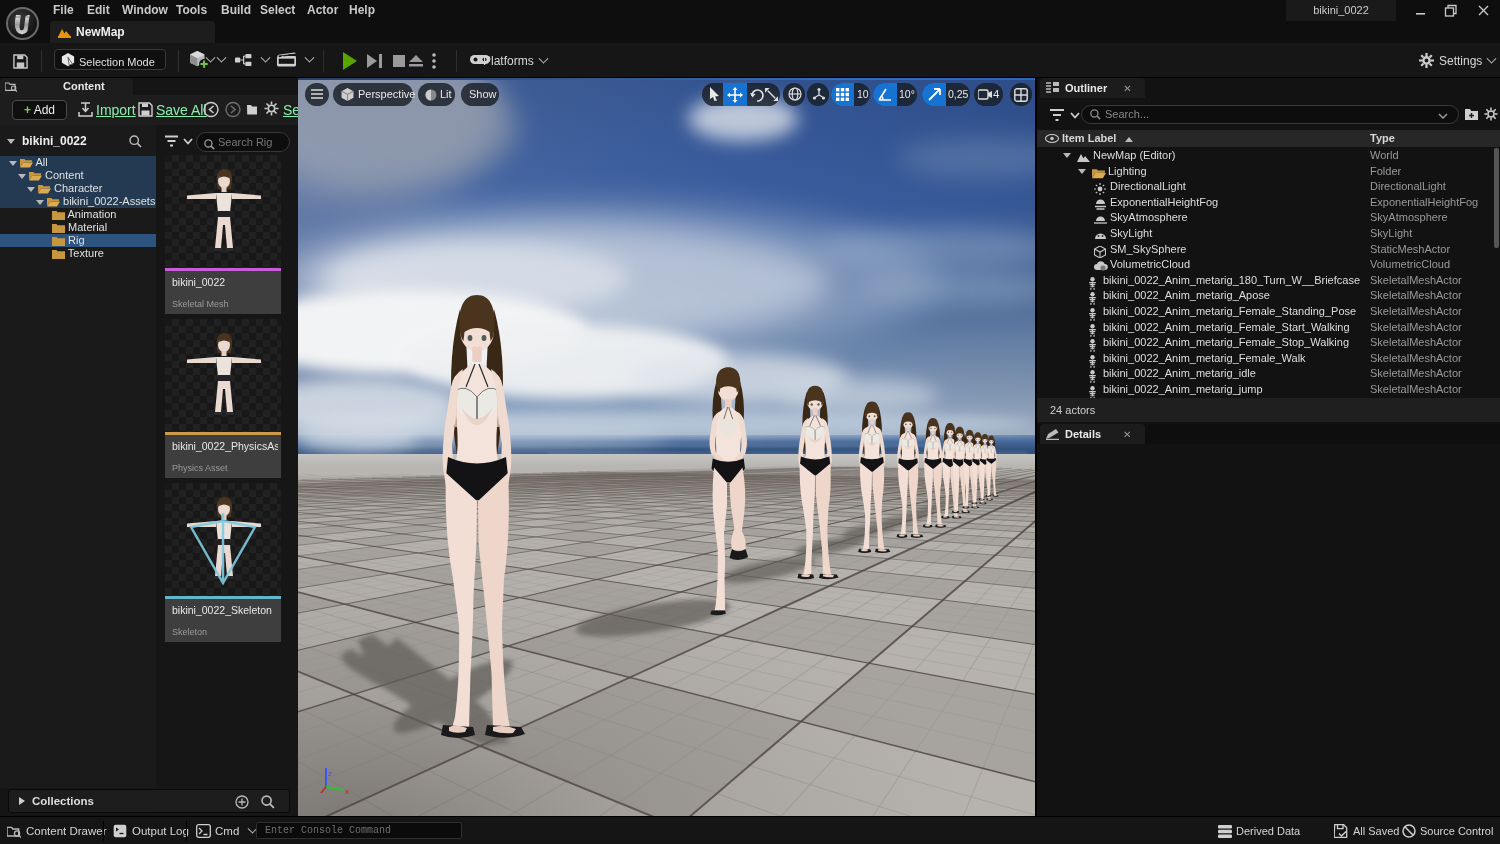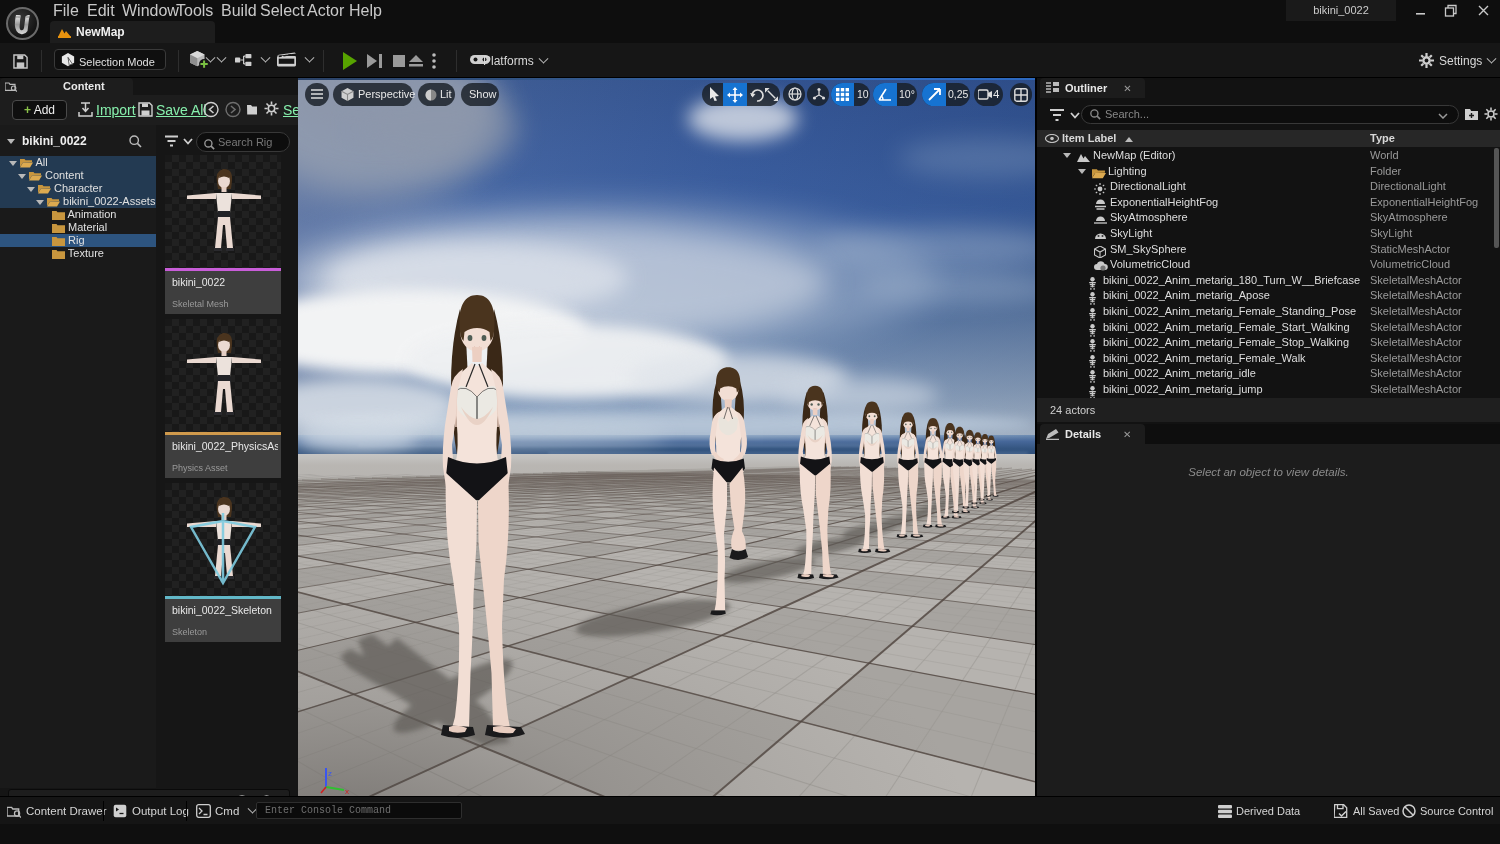--- a/index.html
+++ b/index.html
@@ -2,21 +2,21 @@
 <html><head>
 <meta charset="utf-8">
 <style>
 * { margin:0; padding:0; box-sizing:border-box; }
 html,body { width:1500px; height:844px; overflow:hidden; background:#0f0f0f;
   font-family:"Liberation Sans", sans-serif; }
 #root { position:absolute; left:0; top:0; width:1500px; height:844px; }
 
 
 #menurow { position:absolute; left:0; top:0; width:1500px; height:21px; background:#0e0e0e; }
-.menu { position:absolute; top:0; height:21px; line-height:21px; color:#c9c9c9; font-size:16px; }
+.menu { position:absolute; top:0; height:21px; line-height:21px; color:#c9c9c9; font-size:12px;font-weight:bold; }
 #logo { position:absolute; left:6px; top:7px; width:33px; height:33px; border-radius:50%;
   background:radial-gradient(circle at 40% 35%, #3a3a3a, #141414 70%); border:2px solid #6a6a6a; z-index:5; }
 
 #tabrow { position:absolute; left:0; top:21px; width:1500px; height:22px; background:#0e0e0e; }
 #maintab { position:absolute; left:50px; top:21px; width:165px; height:22px; background:#1d1d1d; border-radius:4px 4px 0 0; color:#efefef; font-size:12px; font-weight:bold; line-height:22px; }
 #toolbar { position:absolute; left:0; top:43px; width:1500px; height:35px; background:#161616; border-bottom:1px solid #000; }
 #titlebox { position:absolute; left:1286px; top:0; width:110px; height:21px; background:#1a1a1a; color:#cccccc; font-size:11px; text-align:center; line-height:21px; }
 
 .tbtn { position:absolute; top:6px; height:24px; color:#d8d8d8; font-size:12px; line-height:24px; }
 .chev { display:inline-block; width:7px; height:7px; border-right:1.6px solid #bbb; border-bottom:1.6px solid #bbb; transform:rotate(45deg) translate(-2px,-2px); margin-left:6px; vertical-align:middle; }
@@ -66,21 +66,21 @@
 #rightpanel { border-left:2px solid #000; }
 .orow { position:absolute; left:0; width:463px; height:15.6px; font-size:11px; color:#dedede; line-height:15.6px; white-space:nowrap; }
 .otype { position:absolute; left:333px; color:#9a9a9a; }
 .oicon { position:absolute; top:2px; }
 #osearch { position:absolute; left:44px; top:27px; width:378px; height:19px; background:#0d0d0d; border:1px solid #383838; border-radius:10px; color:#888; font-size:11px; line-height:17px; }
 #ohdr { position:absolute; left:0; top:52px; width:463px; height:17px; background:#272727; color:#d8d8d8; font-size:11px; line-height:17px; font-weight:bold; }
 #actorbar { position:absolute; left:0; top:320px; width:463px; height:24px; background:#1f1f1f; color:#cfcfcf; font-size:11px; line-height:24px; }
 #dettab { position:absolute; left:0; top:346px; width:463px; height:20px; background:#0e0e0e; }
 #detbody { position:absolute; left:0; top:366px; width:463px; height:366px; background:#1c1c1c; }
 
-#statusbar { position:absolute; left:0; top:796px; width:1500px; height:28px; background:#151515; border-top:1px solid #000; }
+#statusbar { position:absolute; left:0; top:816px; width:1500px; height:28px; background:#151515; border-top:1px solid #000; }
 .sbit { position:absolute; top:0; height:28px; color:#d5d5d5; font-size:11.5px; line-height:28px; }
 #console { position:absolute; left:256px; top:5px; width:206px; height:17px; background:#0b0b0b; border:1px solid #2e2e2e; border-radius:2px; color:#6f6f6f; font-size:10px; font-family:"Liberation Mono",monospace; line-height:15px; }
 </style>
 </head>
 <body>
 <div id="root">
   <div id="menurow">
     <span class="menu" style="left:53px;">File</span>
     <span class="menu" style="left:87px;">Edit</span>
     <span class="menu" style="left:122px;">Window</span>
@@ -1969,23 +1969,20 @@
     <div id="actorbar"><span style="margin-left:13px;">24 actors</span></div>
     <div id="dettab">
       <div class="ptab" style="left:3px;width:105px;background:#1c1c1c;height:20px;line-height:20px;">
         <svg style="position:absolute;left:6px;top:5px;" width="13" height="11" viewBox="0 0 13 11">
             <path d="M0 10 L2 5 L10 0 L12.5 3.5 L4 8.5 Z" fill="#bbb"></path>
             <path d="M0 10.5 h13" stroke="#bbb" stroke-width="1.5"></path>
           </svg>
         <span style="margin-left:25px;">Details</span><span class="ptabx" style="margin-left:22px;">✕</span>
       </div>
     </div>
-    <div id="detbody">
-      <div style="position:absolute;left:0;top:22px;width:463px;text-align:center;color:#8b8b8b;font-size:11.5px;font-style:italic;">Select an object to view details.</div>
-    </div>
   </div>
   <div id="statusbar">
     <svg style="position:absolute;left:7px;top:8px;" width="14" height="13" viewBox="0 0 12 11">
         <path d="M0 2 h4 l1 1.4 h5 v6 h-10 z" fill="none" stroke="#bbb" stroke-width="1.2"></path>
         <circle cx="8.6" cy="7.2" r="2.2" fill="none" stroke="#bbb" stroke-width="1.1"></circle>
         <path d="M10.2 8.8 L12 10.6" stroke="#bbb" stroke-width="1.2"></path>
       </svg>
     <span class="sbit" style="left:26px;">Content Drawer</span>
     <svg style="position:absolute;left:113px;top:7px;" width="14" height="14" viewBox="0 0 14 14">
         <rect x="0.7" y="0.7" width="12.6" height="12.6" rx="2" fill="#cfcfcf"></rect>

